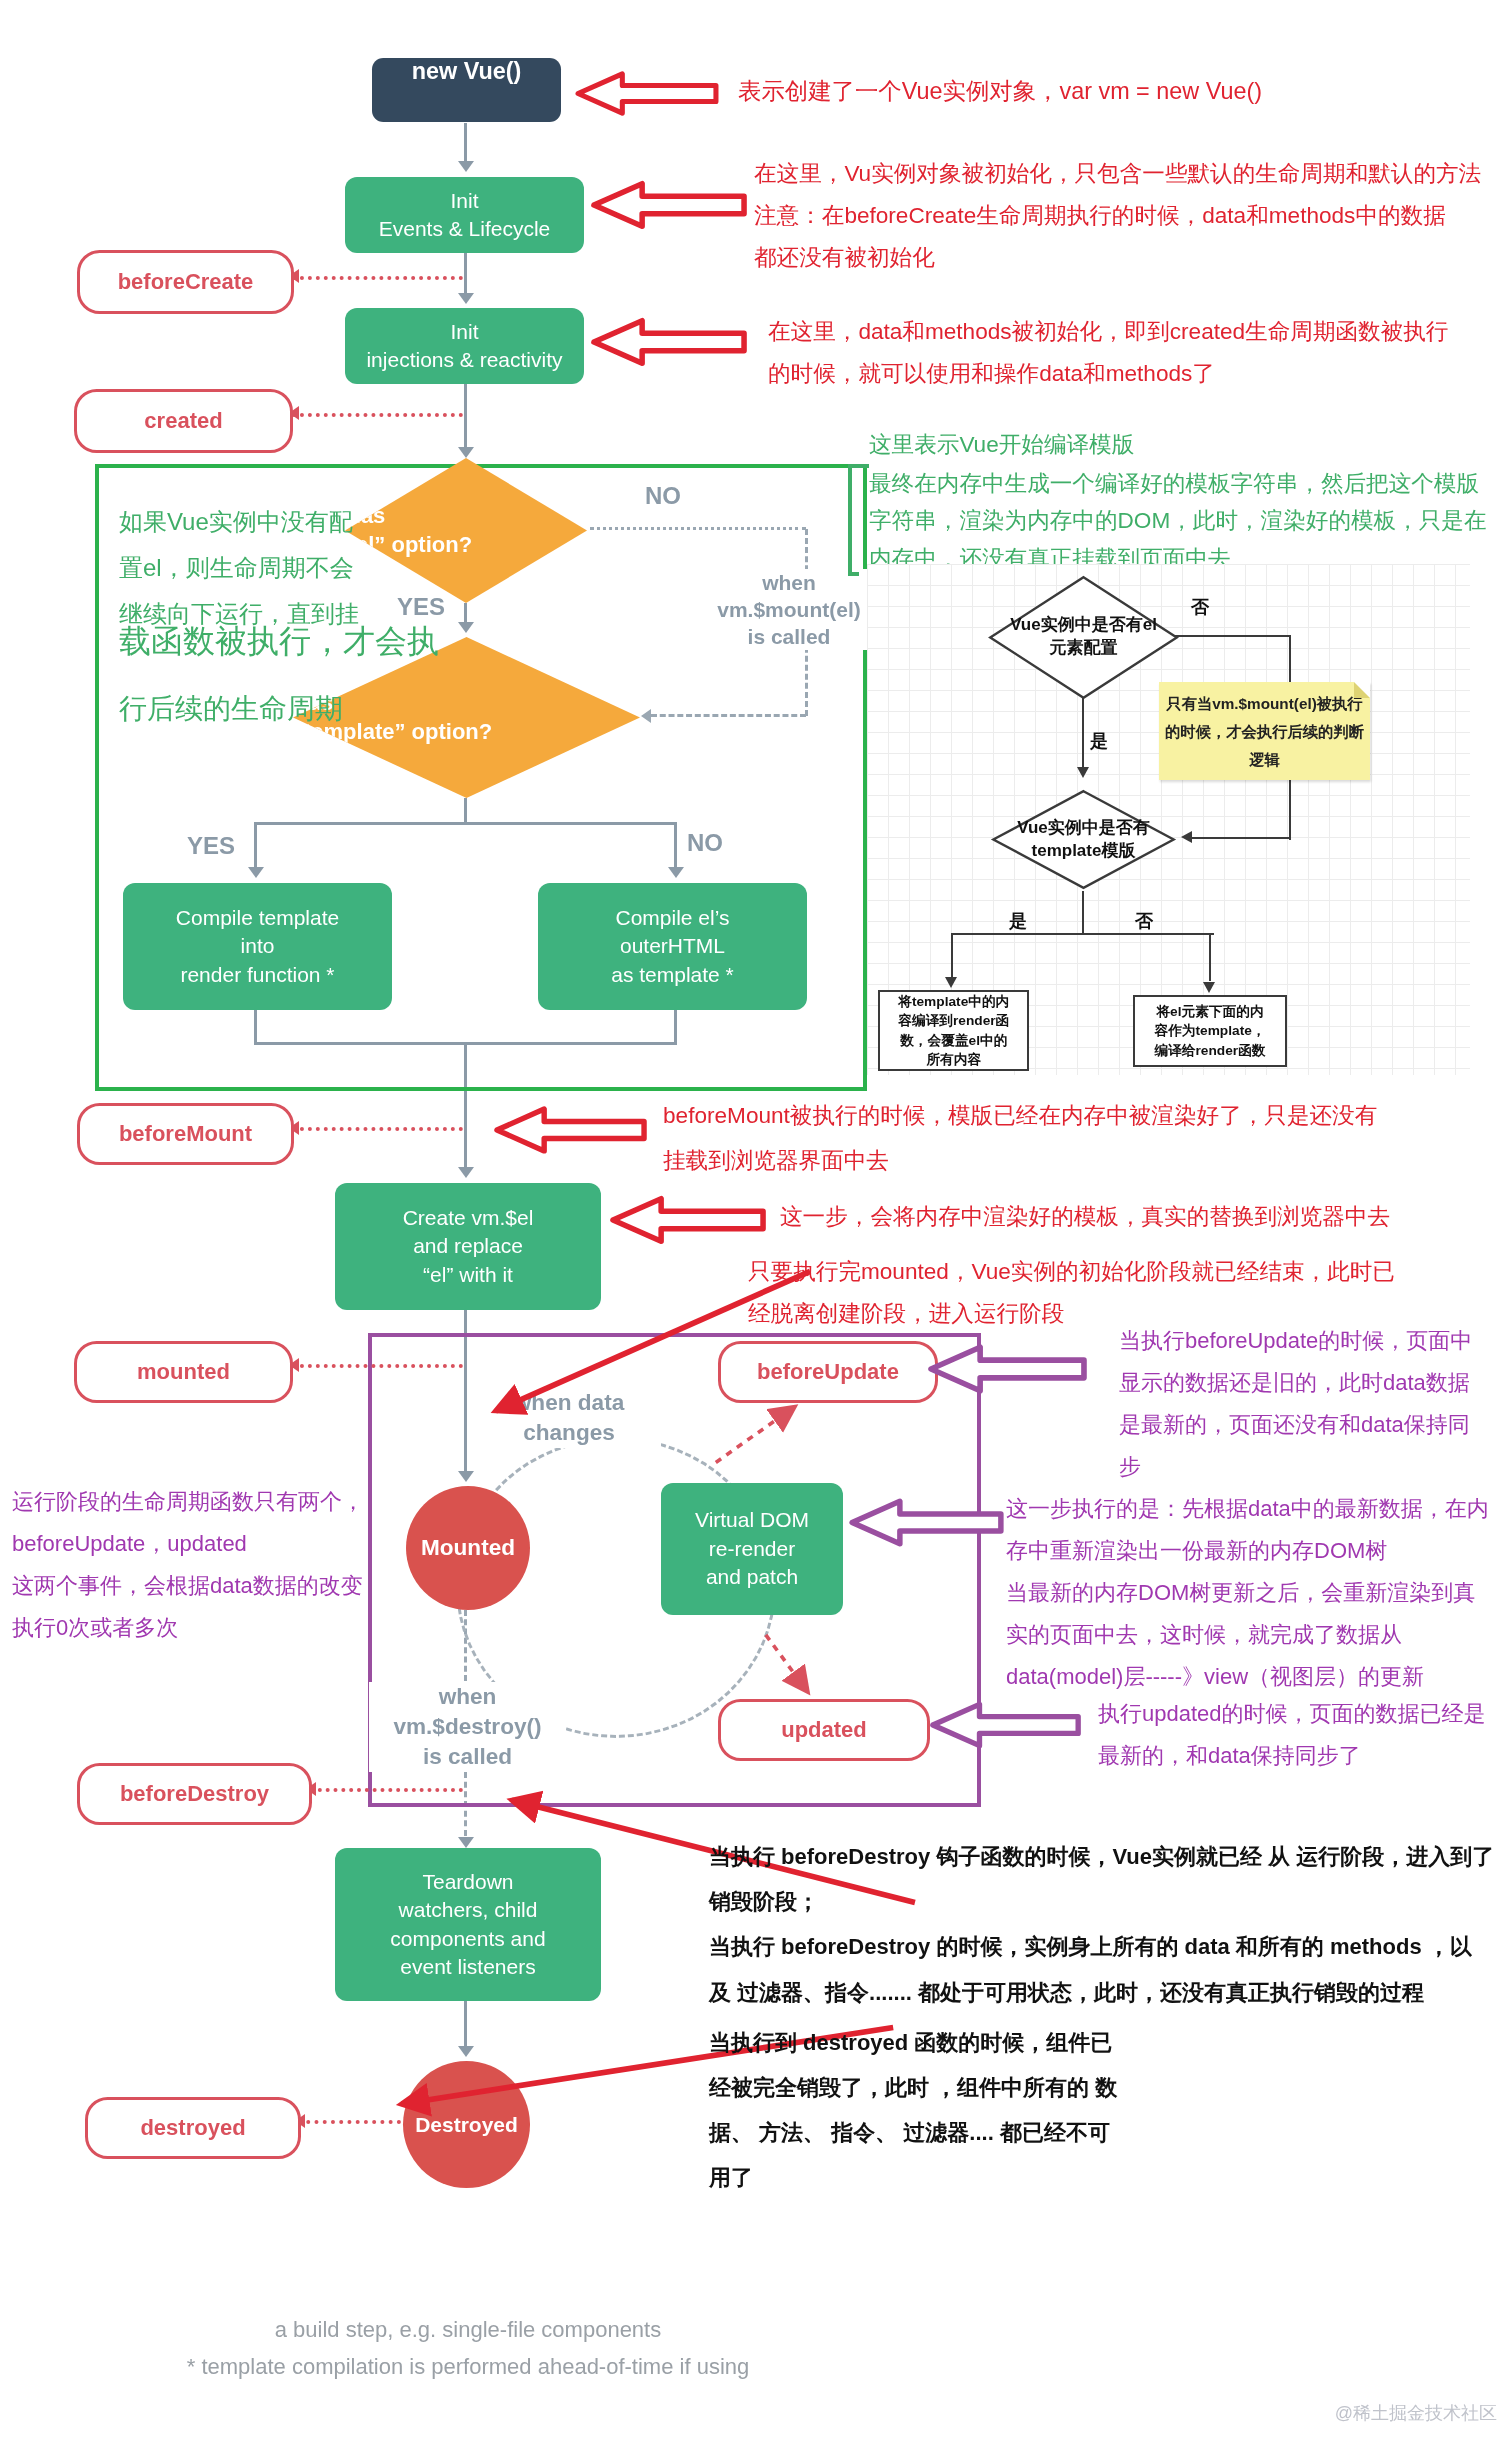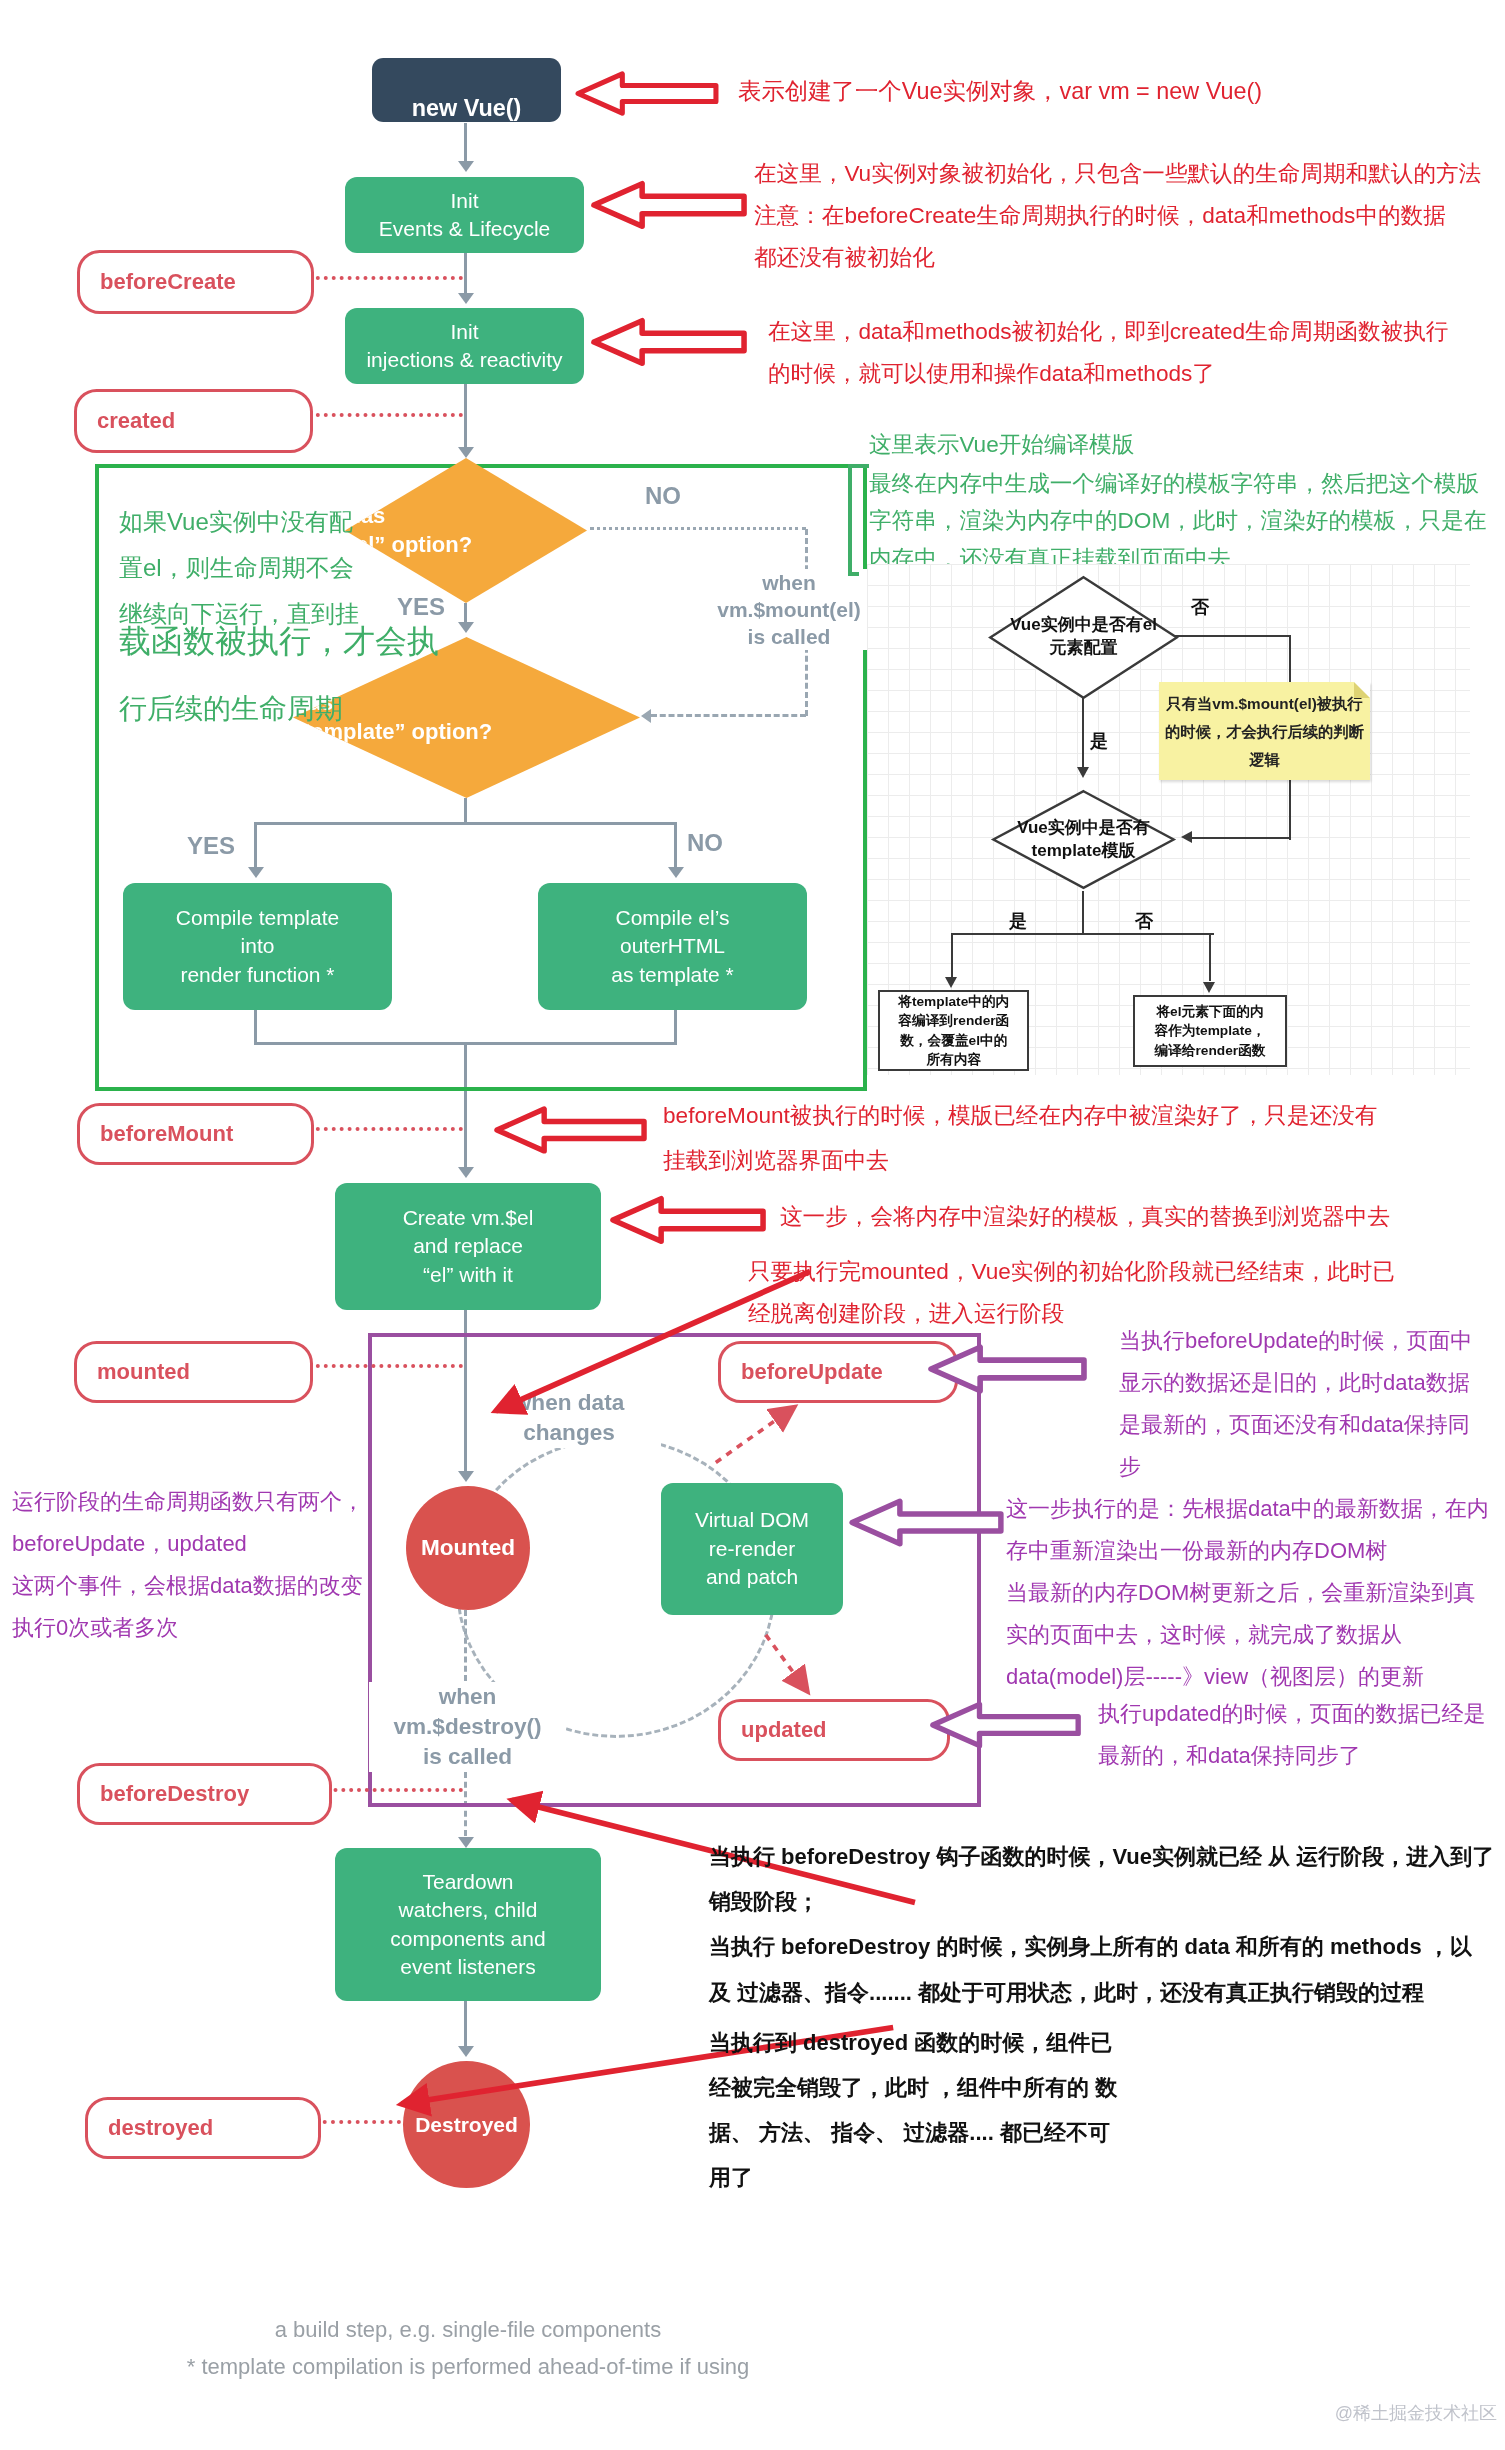--- a/index.html
+++ b/index.html
@@ -6,26 +6,26 @@
   #canvas{position:relative;width:1505px;height:2450px;background:#fff;overflow:hidden;
           font-family:"Liberation Sans","DejaVu Sans",sans-serif;}
   .abs{position:absolute;}
   .t{position:absolute;white-space:nowrap;}
   .red-t{color:#e02330;font-size:22.6px;}
   .green-t{color:#3fae68;font-size:22.6px;}
   .purple-t{color:#a038b0;font-size:22px;}
   .black-t{color:#111;font-size:22px;font-weight:bold;}
   .gray-lbl{color:#8b9aa7;font-weight:bold;font-size:24px;}
   .navy-node{position:absolute;background:#34495e;color:#fff;border-radius:11.3px;
-             display:flex;align-items:flex-end;justify-content:center;font-weight:bold;font-size:23.4px;}
+             display:flex;align-items:flex-start;justify-content:center;font-weight:bold;font-size:23.4px;}
   .gnode{position:absolute;background:#3eb27e;color:#fff;border-radius:12px;
          display:flex;flex-direction:column;align-items:center;justify-content:center;
          font-size:21px;line-height:1.35;text-align:center;}
   .pill{position:absolute;background:#fff;border:3.2px solid #d9515d;border-radius:22.6px;
-        color:#d9515d;font-weight:bold;font-size:22px;display:flex;align-items:center;justify-content:flex-start;padding-left:20px;}
+        color:#d9515d;font-weight:bold;font-size:22px;display:flex;align-items:center;justify-content:center;}
   .diamond{position:absolute;background:#f5a93c;color:#fff;font-weight:bold;font-size:22px;
            clip-path:polygon(50% 0,100% 50%,50% 100%,0 50%);
            display:flex;flex-direction:column;justify-content:center;line-height:1.3;}
   .circle{position:absolute;background:#d9524e;border-radius:50%;color:#fff;font-weight:bold;
           display:flex;align-items:center;justify-content:center;}
   .vl{position:absolute;width:3.2px;background:#8b9aa7;}
   .hl{position:absolute;height:3.2px;background:#8b9aa7;}
   .vl-b{position:absolute;width:2.4px;background:#3a3a3a;}
   .hl-b{position:absolute;height:2.4px;background:#3a3a3a;}
   .dot-red{position:absolute;height:0;border-top:4.8px dotted #d9515d;}

